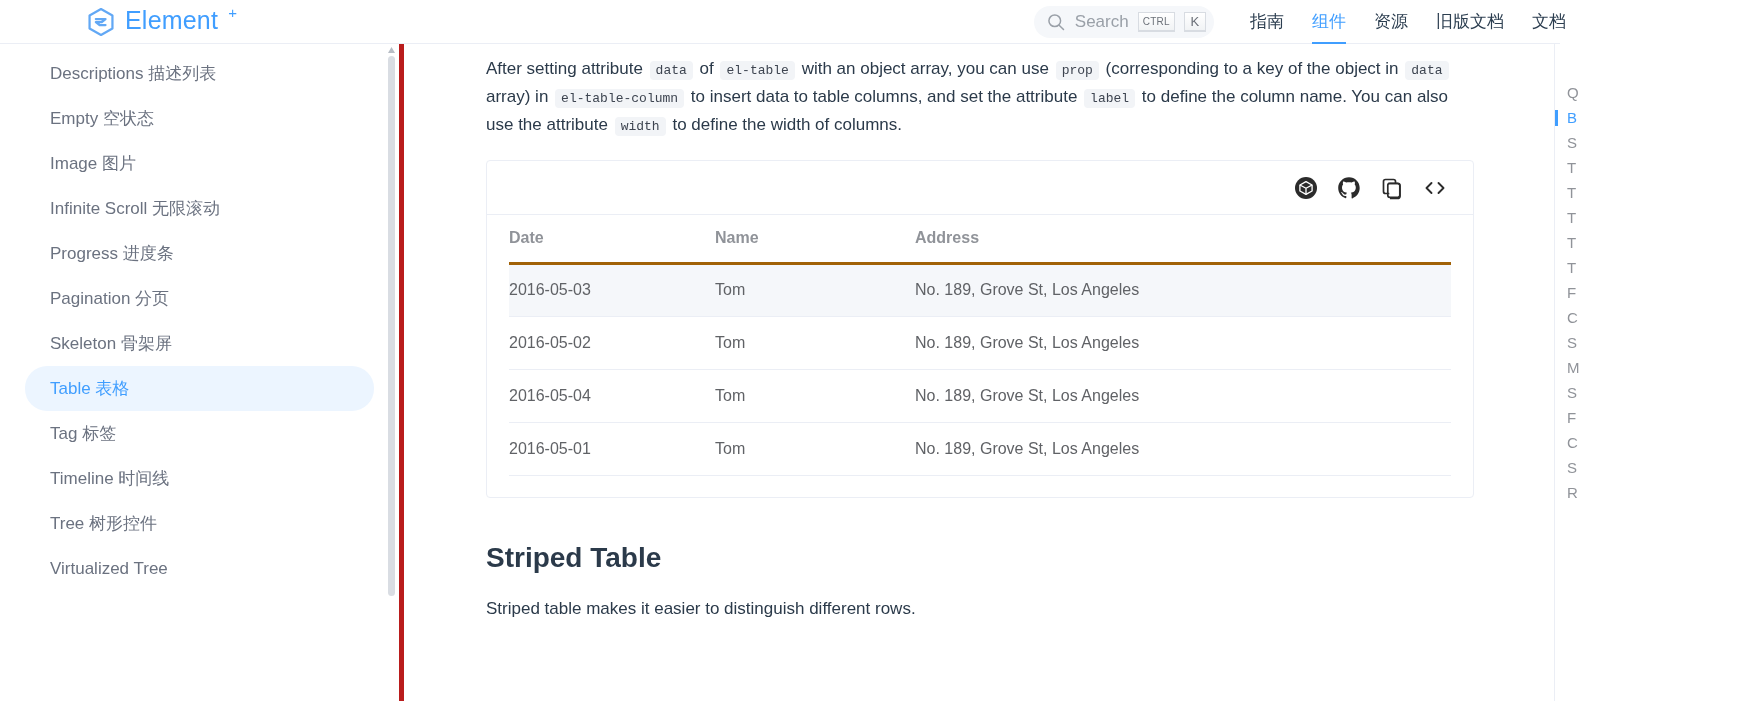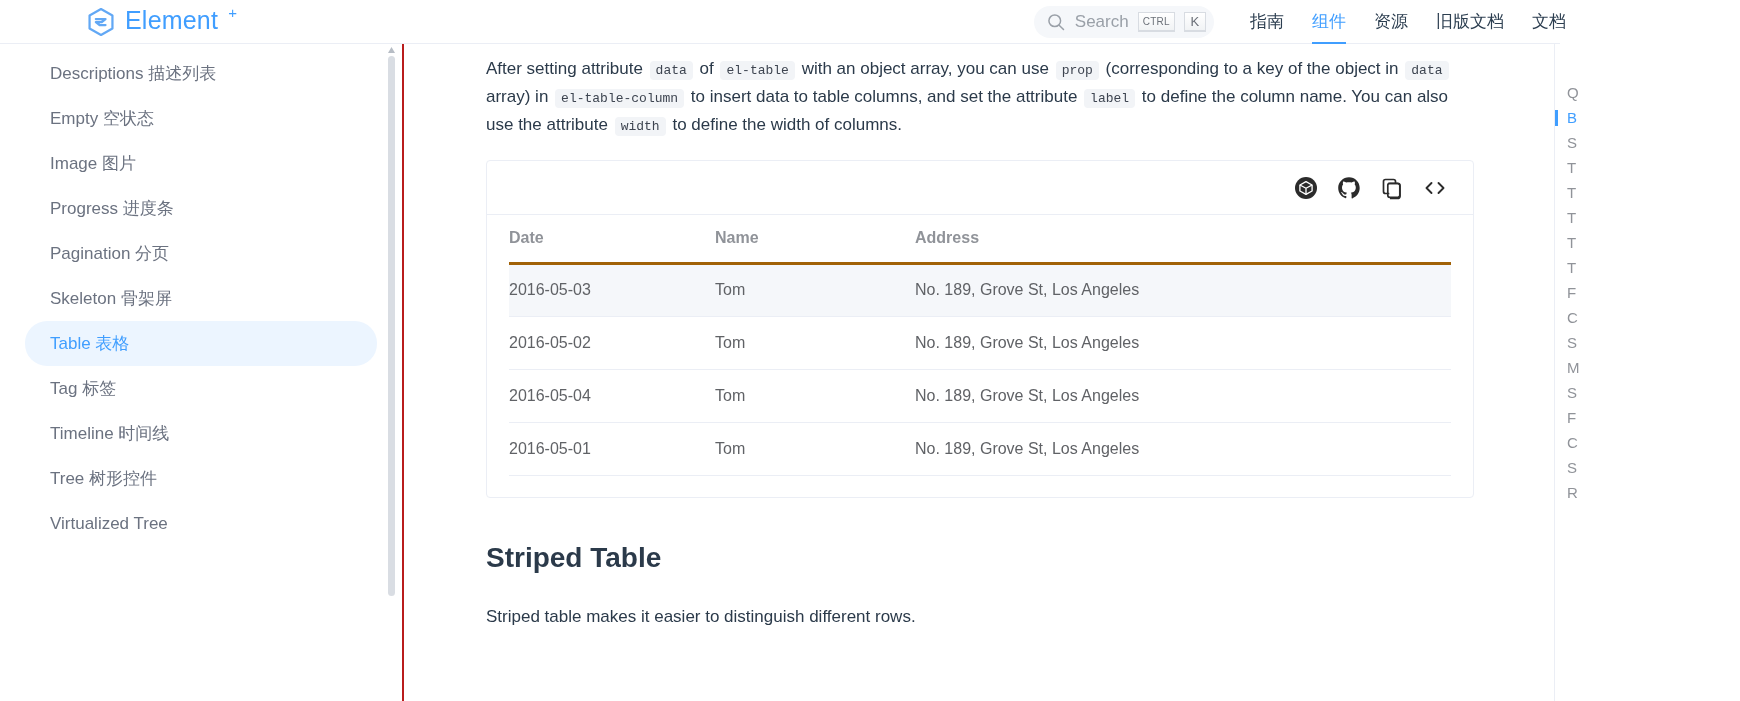--- a/index.html
+++ b/index.html
@@ -71,21 +71,21 @@
   .nav-item.active::after {
     content:""; position: absolute; left: 14px; right: 14px; bottom: 0;
     height: 2px; background:#409eff;
   }
   .nav-item.clipped { padding-right: 0; margin-right:-6px; }
 
   
   .sidebar {
     position: absolute; top: 44px; left: 0; width: 404px; height: 657px;
     background: #fff;
-    border-right: 2px solid #b91c1c;
+    border-right: 5px solid #b91c1c;
     overflow: hidden;
   }
   .side-list { padding-top: 7px; }
   .side-item {
     height: 45px; display: flex; align-items: center;
     margin: 0 25px 0 25px;
     padding-left: 25px;
     border-radius: 22px;
     font-size: 17px; color: #6b7280;
     white-space: nowrap;
@@ -149,21 +149,21 @@
   table.eltable tbody tr.hover td { background: #f5f7fa; }
   table.eltable tbody tr:last-child td { border-bottom: 1px solid #ebeef5; }
   .cell-pad { padding-left: 23px; }
   .thead-pad { padding-left: 23px; }
   .tbl-wrap { padding: 0 22px 21px 22px; }
   .col-date { width: 206px; }
   .col-name { width: 200px; }
 
   h2.section-title {
     font-size: 28px; color: #2b3a4a; font-weight: 700;
-    margin: 44px 0 30px 0;
+    margin: 44px 0 22px 0;
   }
   .para-cut { color:#2b3a4a; font-size:17px; line-height:26px; }
 
   
   .toc {
     position: absolute; top: 44px; left: 1554px; width: 186px; height: 657px;
     background: #fff; border-left: 1px solid #ebeef5; overflow: hidden;
     padding-top: 36px;
   }
   .toc-item {
@@ -214,20 +214,21 @@
         <a class="nav-item clipped">文档</a>
       </div>
     </div>
   </div>
 
   <div class="sidebar">
     <div class="side-list">
       <div class="side-item">Descriptions 描述列表</div>
       <div class="side-item">Empty 空状态</div>
       <div class="side-item">Image 图片</div>
+      <div class="side-item">Infinite Scroll 无限滚动</div>
       <div class="side-item">Progress 进度条</div>
       <div class="side-item">Pagination 分页</div>
       <div class="side-item">Skeleton 骨架屏</div>
       <div class="side-item active">Table 表格</div>
       <div class="side-item">Tag 标签</div>
       <div class="side-item">Timeline 时间线</div>
       <div class="side-item">Tree 树形控件</div>
       <div class="side-item">Virtualized Tree</div>
     </div>
   </div>

